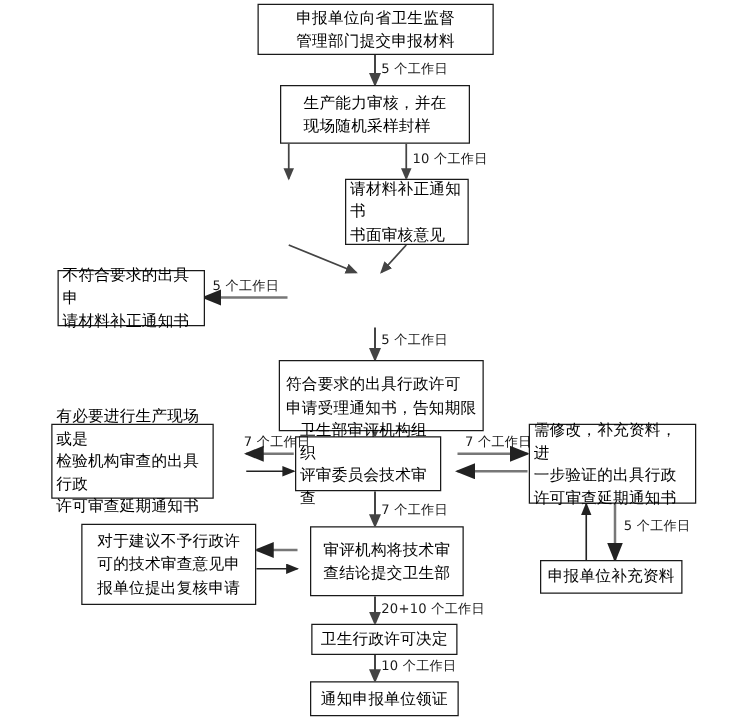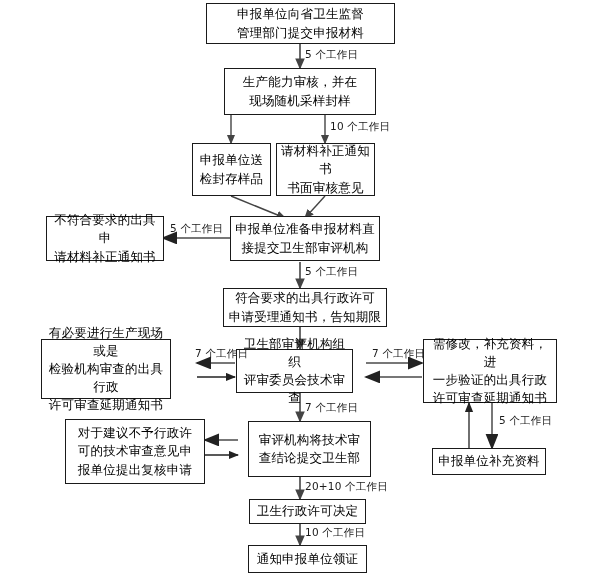--- a/index.html
+++ b/index.html
@@ -17,21 +17,20 @@
   }
   .node {
     position: absolute;
     box-sizing: border-box;
     border: 1px solid #1a1a1a;
     background: #ffffff;
     color: #000000;
     display: flex;
     align-items: center;
     justify-content: center;
-    text-align: center;
     font-size: 12.5px;
     line-height: 1.45;
     letter-spacing: 0.2px;
     padding: 1px 3px;
     white-space: pre-line;
     z-index: 3;
   }
   .edge-label {
     position: absolute;
     font-size: 10.5px;
@@ -99,33 +98,29 @@
 
     <line x1="300" y1="524" x2="300" y2="545" stroke="#444" stroke-width="1.6" marker-end="url(#ah)"></line>
   </svg>
 
   <div class="node" style="left:206px; top:3px; width:189px; height:41px;">申报单位向省卫生监督
 管理部门提交申报材料</div>
 
   <div class="node" style="left:224px; top:68px; width:152px; height:47px;">生产能力审核，并在
 现场随机采样封样</div>
 
-  <div class="node" style="left:192px; top:143px; width:79px; height:53px;">申报单位送
-检封存样品</div>
 
   <div class="node" style="left:276px; top:143px; width:99px; height:53px;">请材料补正通知书
 书面审核意见</div>
 
-  <div class="node" style="left:230px; top:216px; width:150px; height:45px;">申报单位准备申报材料直
-接提交卫生部审评机构</div>
 
   <div class="node" style="left:46px; top:216px; width:118px; height:45px;">不符合要求的出具申
 请材料补正通知书</div>
 
-  <div class="node" style="left:223px; top:288px; width:164px; height:39px;">符合要求的出具行政许可
+  <div class="node" style="left:223px; top:288px; width:164px; height:57px;">符合要求的出具行政许可
 申请受理通知书，告知期限</div>
 
   <div class="node" style="left:236px; top:349px; width:117px; height:44px;">卫生部审评机构组织
 评审委员会技术审查</div>
 
   <div class="node" style="left:41px; top:339px; width:130px; height:60px;">有必要进行生产现场或是
 检验机构审查的出具行政
 许可审查延期通知书</div>
 
   <div class="node" style="left:423px; top:339px; width:134px; height:64px;">需修改，补充资料，进

